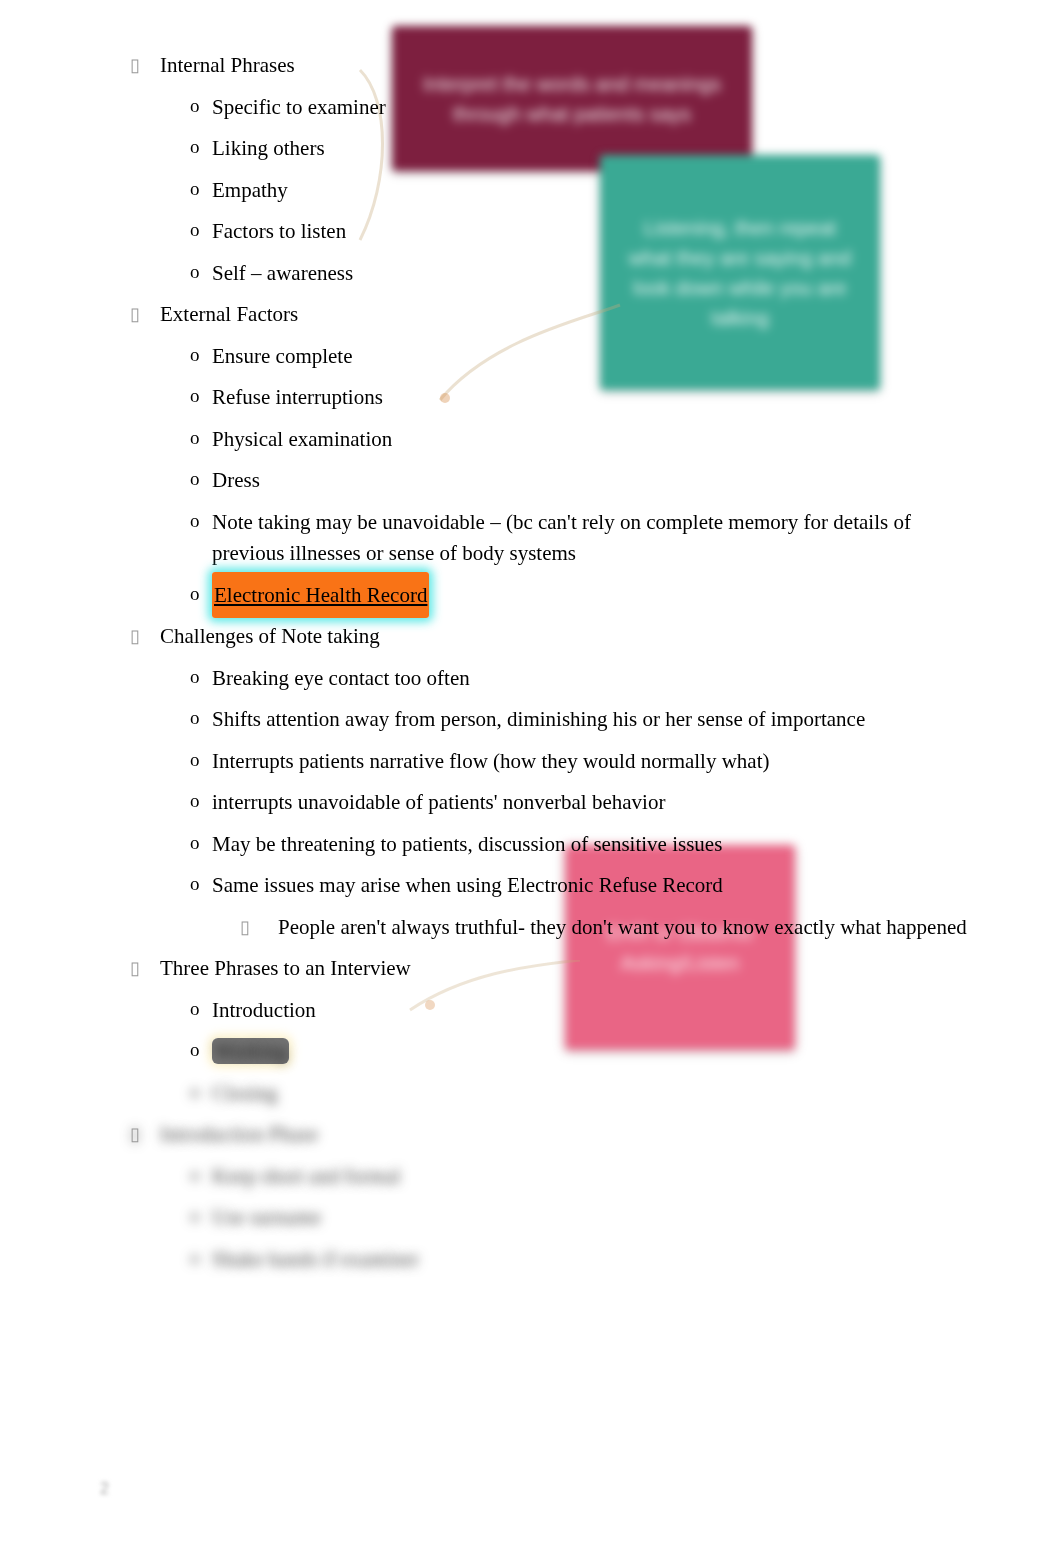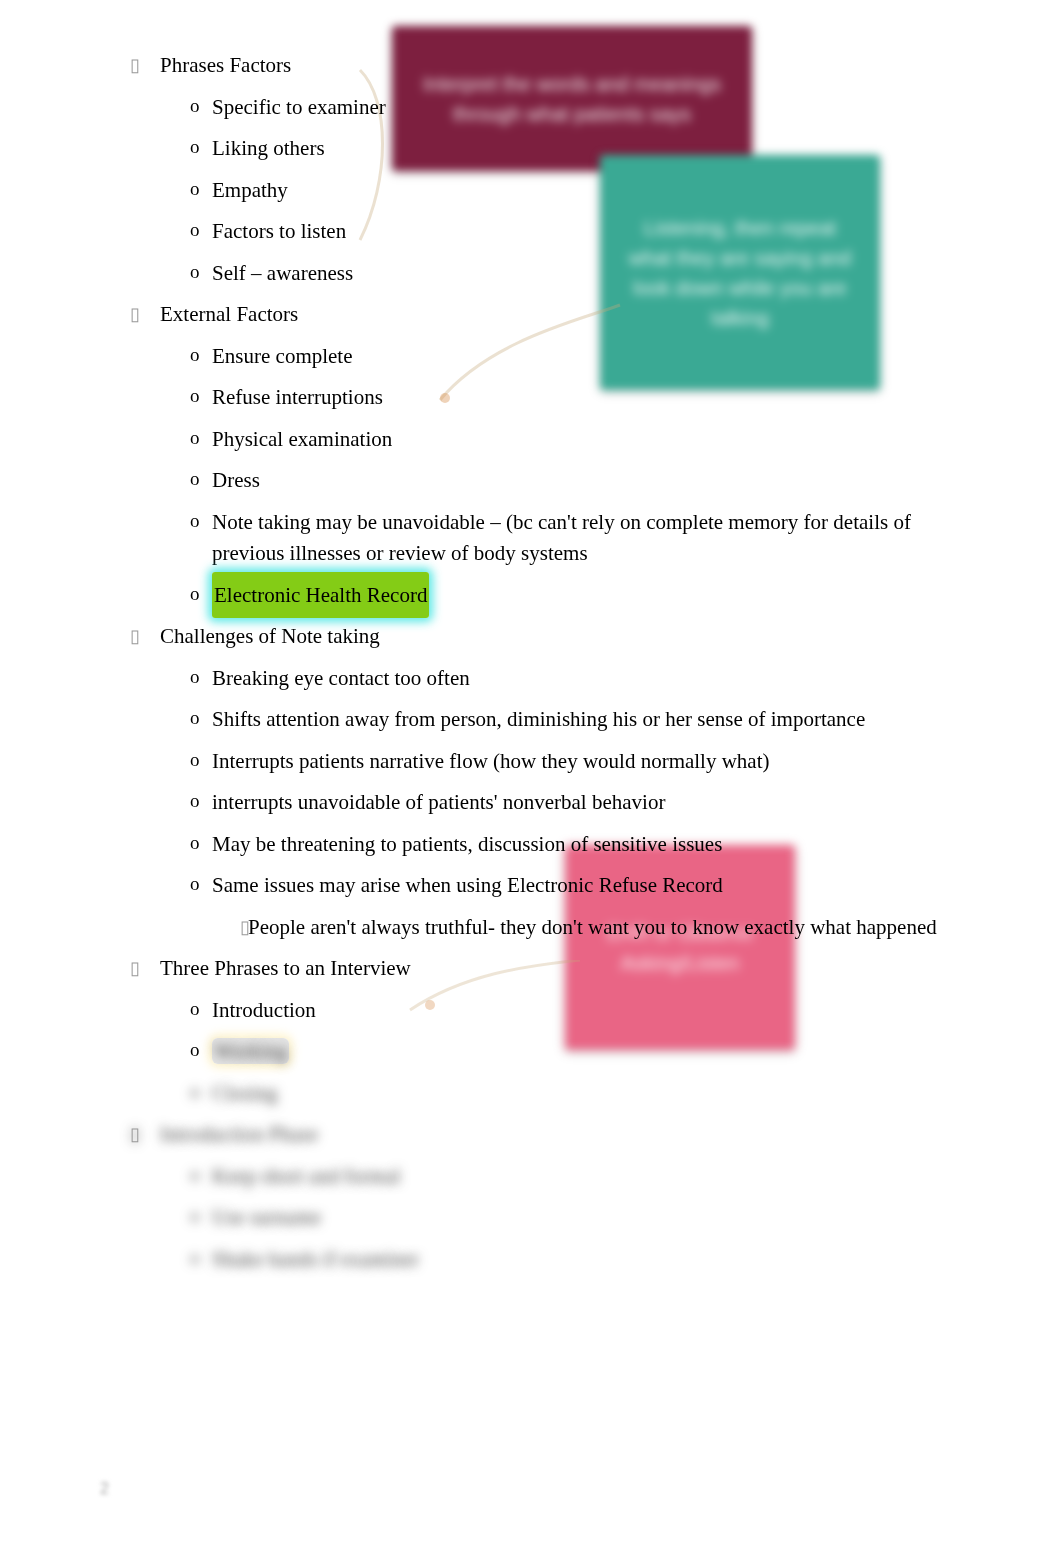--- a/index.html
+++ b/index.html
@@ -36,27 +36,28 @@
   .l2 > .txt { margin-left: 22px; padding-right: 80px; }
   .l3 { margin-left: 240px; position: relative; }
   .l3 > .bullet {
     position: absolute;
     left: 0;
     top: 2px;
     font-family: Arial, sans-serif;
     color: #999;
     font-size: 18px;
   }
-  .l3 > .txt { margin-left: 8px; padding-right: 112px; }
+  .l3 > .txt { margin-left: 38px; padding-right: 80px; }
   .block { margin-bottom: 10px; }
   .highlight-cyan {
-    background: #84cc16;
+    background: #f97316;
     box-shadow: 0 0 10px 4px rgba(67,229,226,0.85);
     border-radius: 3px;
     padding: 11px 2px;
+    text-decoration: underline;
   }
   .callout {
     position: absolute;
     border-radius: 4px;
     color: #ffffff;
     text-align: center;
     display: flex;
     align-items: center;
     justify-content: center;
     font-family: Arial, sans-serif;
@@ -84,21 +85,21 @@
     width: 230px;
     height: 205px;
     left: 565px;
     top: 845px;
     background: #e96585;
     filter: blur(5px);
   }
   .callout-text { filter: blur(2px); opacity: 0.9; }
   .blurred { color: transparent; text-shadow: 0 0 11px rgba(0,0,0,0.75); }
   .blurred-hl {
-    background: #e5e5e5;
+    background: #737373;
     box-shadow: 0 0 10px 4px rgba(255,242,198,0.8);
     border-radius: 6px;
     padding: 1px 2px;
   }
   .connector {
     position: absolute;
     pointer-events: none;
   }
   .page-num {
     position: absolute;
@@ -130,21 +131,21 @@
   <path d="M10 100 C 60 40, 150 20, 190 5" stroke="#c7a97a" stroke-width="3" fill="none" opacity="0.35"></path>
   <circle cx="15" cy="98" r="5" fill="#d89050" opacity="0.4"></circle>
 </svg>
 <svg class="connector" style="left:400px; top:960px;" width="200" height="80">
   <path d="M10 50 C 70 10, 140 5, 180 0" stroke="#c7a97a" stroke-width="3" fill="none" opacity="0.3"></path>
   <circle cx="30" cy="45" r="5" fill="#d89050" opacity="0.35"></circle>
 </svg>
 
 <div class="l1 block">
   <span class="bullet">▯</span>
-  <div class="txt">Phrases Factors</div>
+  <div class="txt">Internal Phrases</div>
 </div>
 <div class="l2 block">
     <span class="bullet">o</span>
     <div class="txt">Specific to examiner</div>
   </div>
 <div class="l2 block">
     <span class="bullet">o</span>
     <div class="txt">Liking others</div>
   </div>
 <div class="l2 block">
@@ -175,21 +176,21 @@
 <div class="l2 block">
     <span class="bullet">o</span>
     <div class="txt">Physical examination</div>
   </div>
 <div class="l2 block">
     <span class="bullet">o</span>
     <div class="txt">Dress</div>
   </div>
 <div class="l2 block">
     <span class="bullet">o</span>
-    <div class="txt">Note taking may be unavoidable – (bc can't rely on complete memory for details of previous illnesses or review of body systems</div>
+    <div class="txt">Note taking may be unavoidable – (bc can't rely on complete memory for details of previous illnesses or sense of body systems</div>
   </div>
 <div class="l2 block">
     <span class="bullet">o</span>
     <div class="txt"><span class="highlight-cyan">Electronic Health Record</span></div>
   </div>
 
 <div class="l1 block">
   <span class="bullet">▯</span>
   <div class="txt">Challenges of Note taking</div>
 </div>

